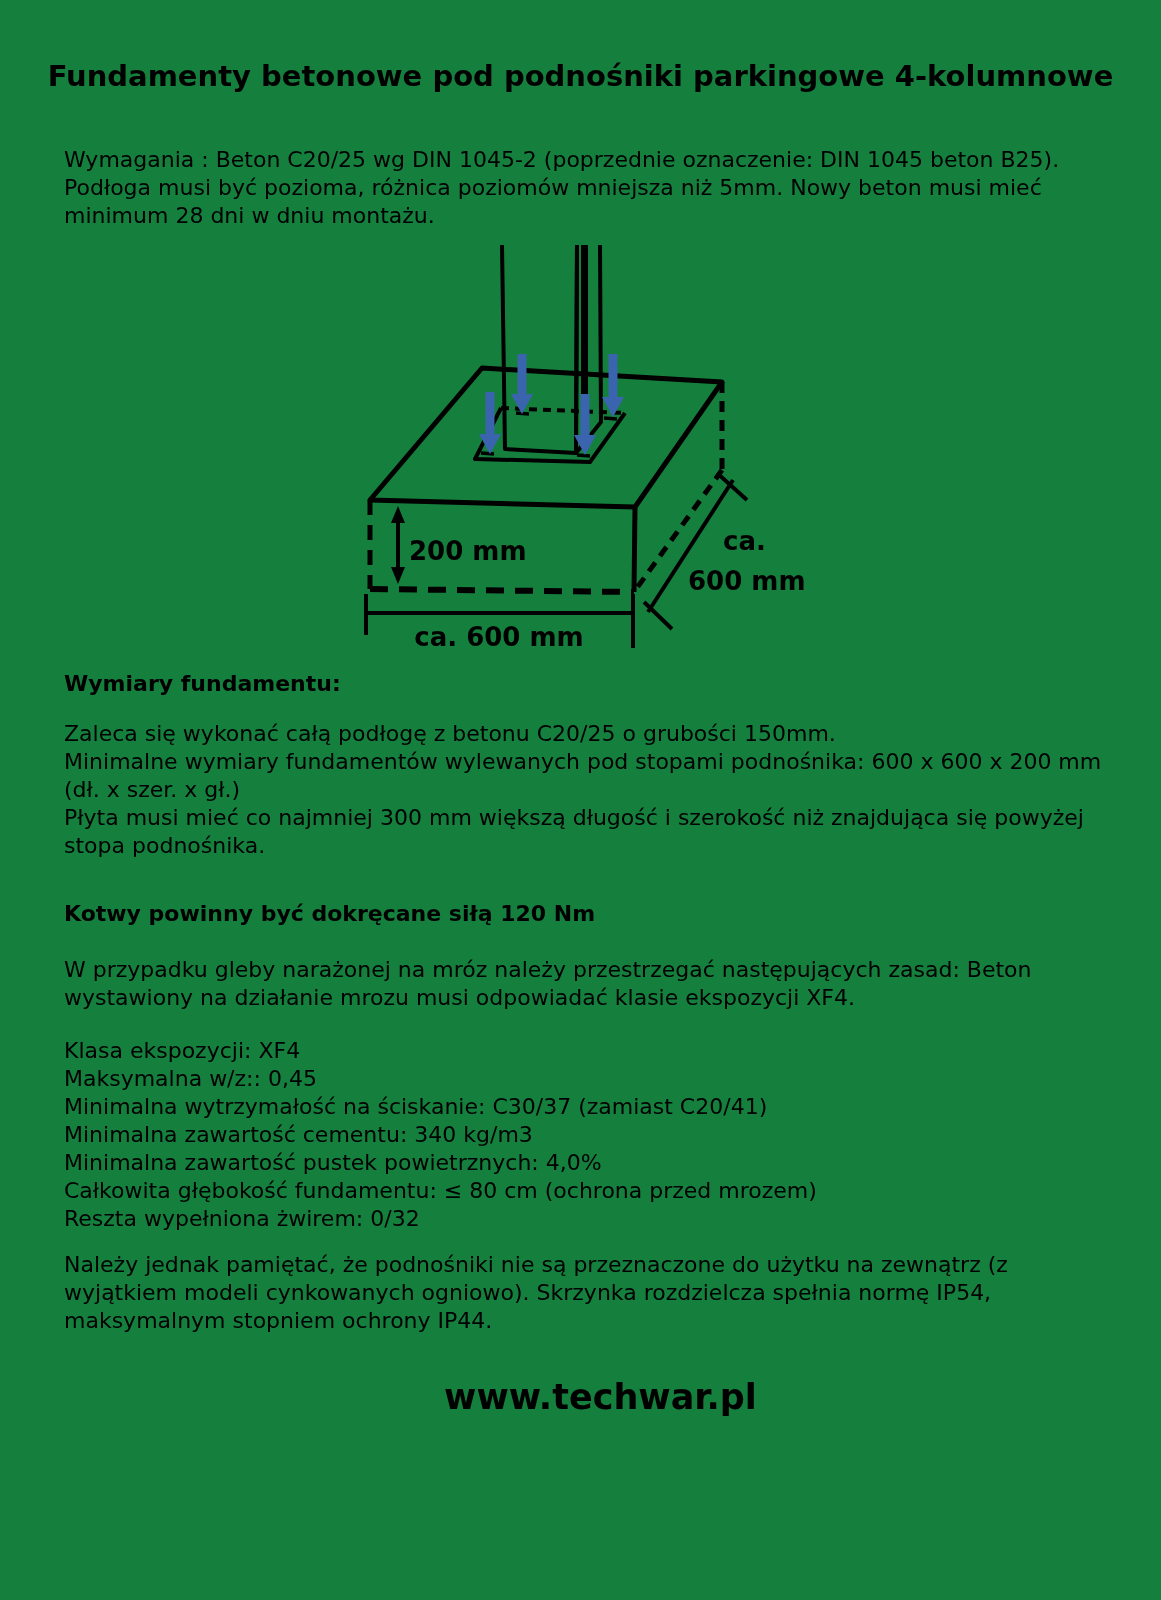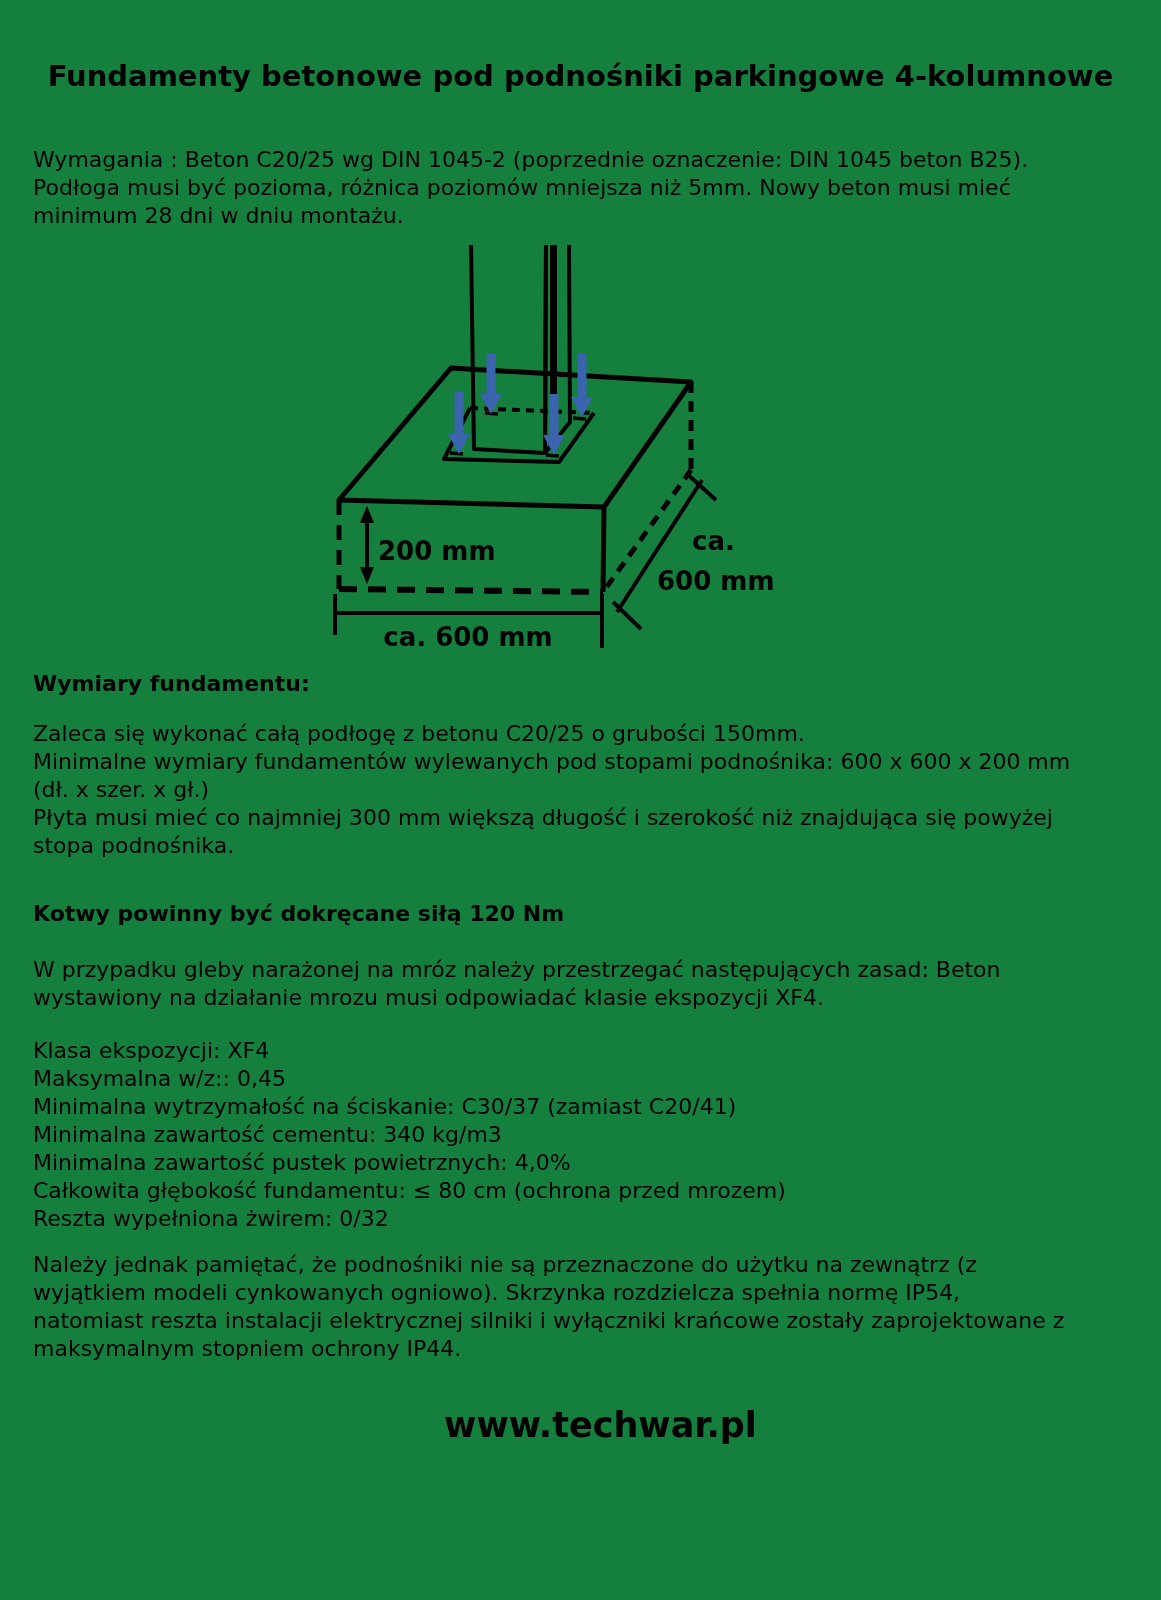--- a/index.html
+++ b/index.html
@@ -11,21 +11,21 @@
     color:#000000;
     font-family:"DejaVu Sans", "Liberation Sans", sans-serif;
     overflow:hidden;
   }
   .title {
     margin:56px 0 0 0;
     font-size:29px; font-weight:bold;
     text-align:center; line-height:40px;
     white-space:nowrap;
   }
-  .content { padding-left:33px; }
+  .content { padding-left:64px; }
   .para { margin:0; }
   .line {
     font-size:22px; line-height:28px;
     white-space:nowrap;
   }
   .m-intro   { margin-top:50px; }
   .m-diagram { display:block; margin:12px 0 0 291px; }
   .m-h1      { margin-top:10px; }
   .m-p1      { margin-top:22px; }
   .m-p2      { margin-top:16px; }
@@ -138,21 +138,20 @@
       <div class="line">Minimalna wytrzymałość na ściskanie: C30/37 (zamiast C20/41)</div>
       <div class="line">Minimalna zawartość cementu: 340 kg/m3</div>
       <div class="line">Minimalna zawartość pustek powietrznych: 4,0%</div>
       <div class="line">Całkowita głębokość fundamentu: ≤ 80 cm (ochrona przed mrozem)</div>
       <div class="line">Reszta wypełniona żwirem: 0/32</div>
     </div>
 
     <div class="para m-p4">
       <div class="line">Należy jednak pamiętać, że podnośniki nie są przeznaczone do użytku na zewnątrz (z</div>
       <div class="line">wyjątkiem modeli cynkowanych ogniowo). Skrzynka rozdzielcza spełnia normę IP54,</div>
-      <div class="line">natomiast reszta instalacji elektrycznej silniki i wyłączniki krańcowe zostały zaprojektowane z</div>
       <div class="line">maksymalnym stopniem ochrony IP44.</div>
     </div>
 
   </div>
 
   <div class="footer">www.techwar.pl</div>
 
 </div>
 
 </body></html>

